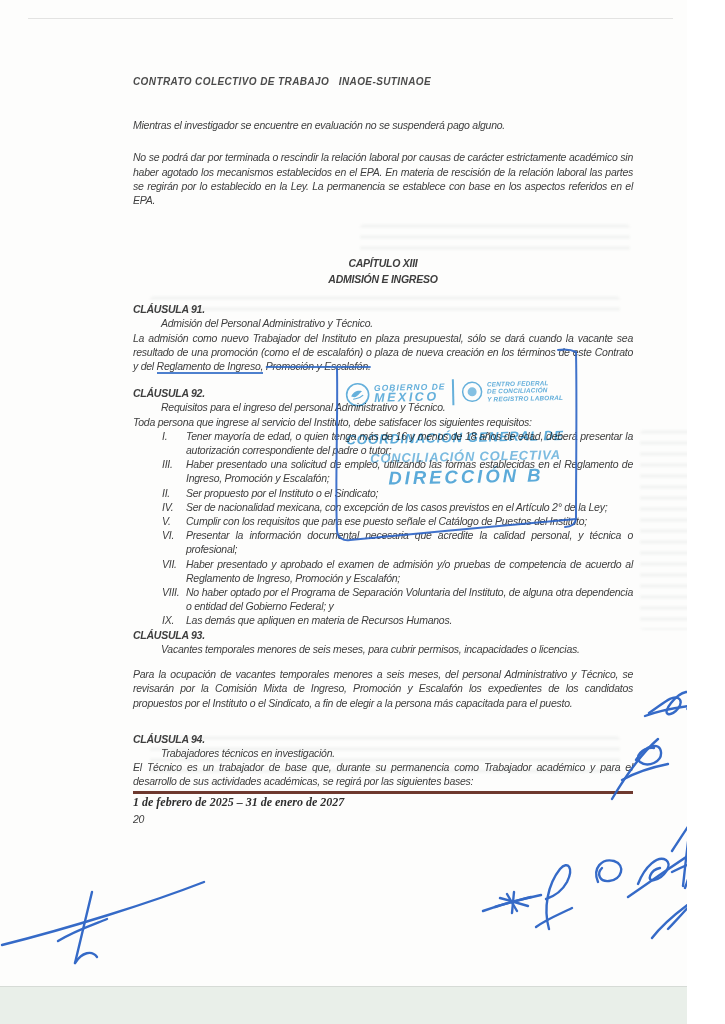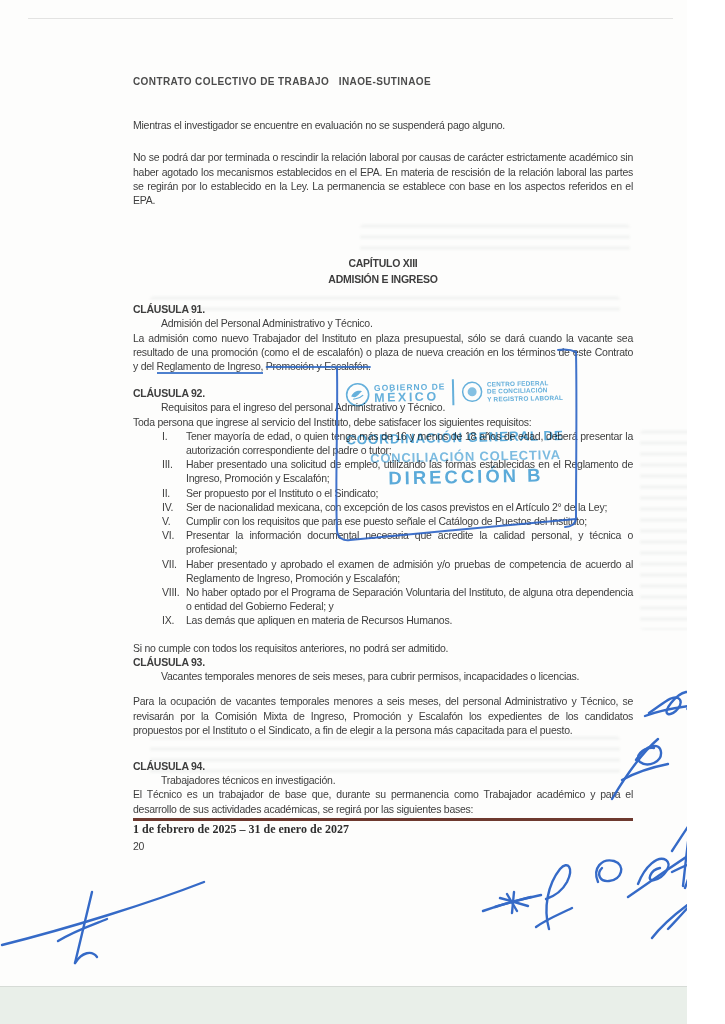--- a/index.html
+++ b/index.html
@@ -1,17 +1,17 @@
 <!DOCTYPE html>
 <html><head>
 <meta charset="utf-8">
 <style>
   html,body{margin:0;padding:0;background:#ffffff;}
   .page{position:relative;width:687px;height:1024px;background:#fdfdfc;overflow:hidden;
-        font-family:"Liberation Sans",sans-serif;color:#3e3e3e;}
+        font-family:"Liberation Sans",sans-serif;color:#3e3e3e;font-style:italic;}
   .top-edge-line{position:absolute;top:18px;left:28px;right:14px;height:1px;background:#e3e3e2;}
   .bottom-band{position:absolute;left:0;right:0;top:986px;height:38px;background:#e9efe9;border-top:1px solid #d6dbd6;}
 
   .content{position:absolute;left:133px;top:75px;width:500px;font-size:10.5px;
            letter-spacing:-0.25px;line-height:14.2px;}
   .doc-header{font-weight:bold;font-size:10px;letter-spacing:.4px;color:#4c4c4c;white-space:pre;}
   .para{margin:0;}
   .just{text-align:justify;}
   .p1{margin-top:29px;}
   .p2{margin-top:18px;}
@@ -117,21 +117,20 @@
       <div class="li">
           <span class="num">VIII.</span>
           <span class="txt">No haber optado por el Programa de Separación Voluntaria del Instituto, de alguna otra dependencia o entidad del Gobierno Federal; y</span>
         </div>
       <div class="li">
           <span class="num">IX.</span>
           <span class="txt">Las demás que apliquen en materia de Recursos Humanos.</span>
         </div>
     </div>
 
-    <p class="para closing">Si no cumple con todos los requisitos anteriores, no podrá ser admitido.</p>
 
     <div class="c93">
       <div class="clause-h">CLÁUSULA 93.</div>
       <div class="clause-sub">Vacantes temporales menores de seis meses, para cubrir permisos, incapacidades o licencias.</div>
       <p class="para just p93">Para la ocupación de vacantes temporales menores a seis meses, del personal Administrativo y Técnico, se revisarán por la Comisión Mixta de Ingreso, Promoción y Escalafón los expedientes de los candidatos propuestos por el Instituto o el Sindicato, a fin de elegir a la persona más capacitada para el puesto.</p>
     </div>
 
     <div class="c94">
       <div class="clause-h">CLÁUSULA 94.</div>
       <div class="clause-sub">Trabajadores técnicos en investigación.</div>

